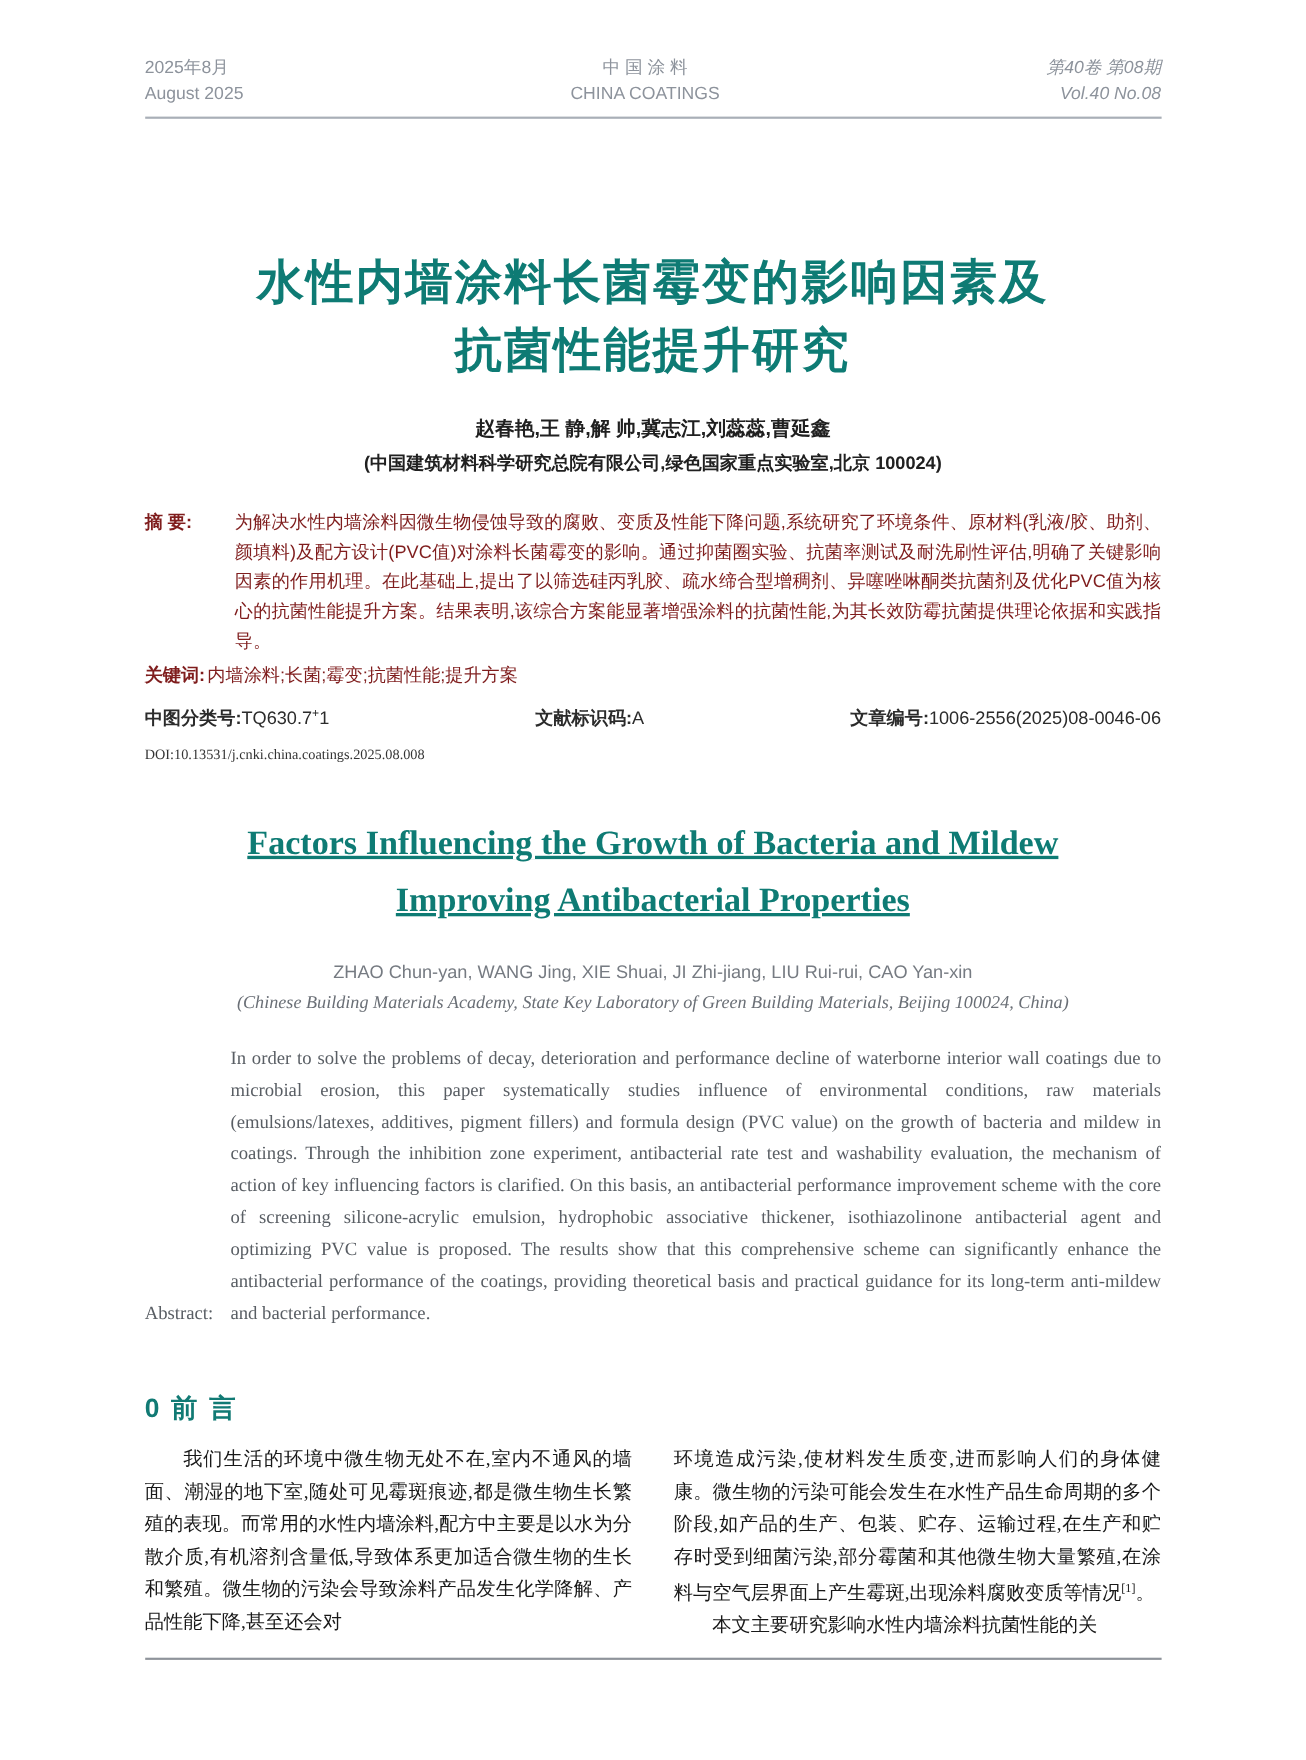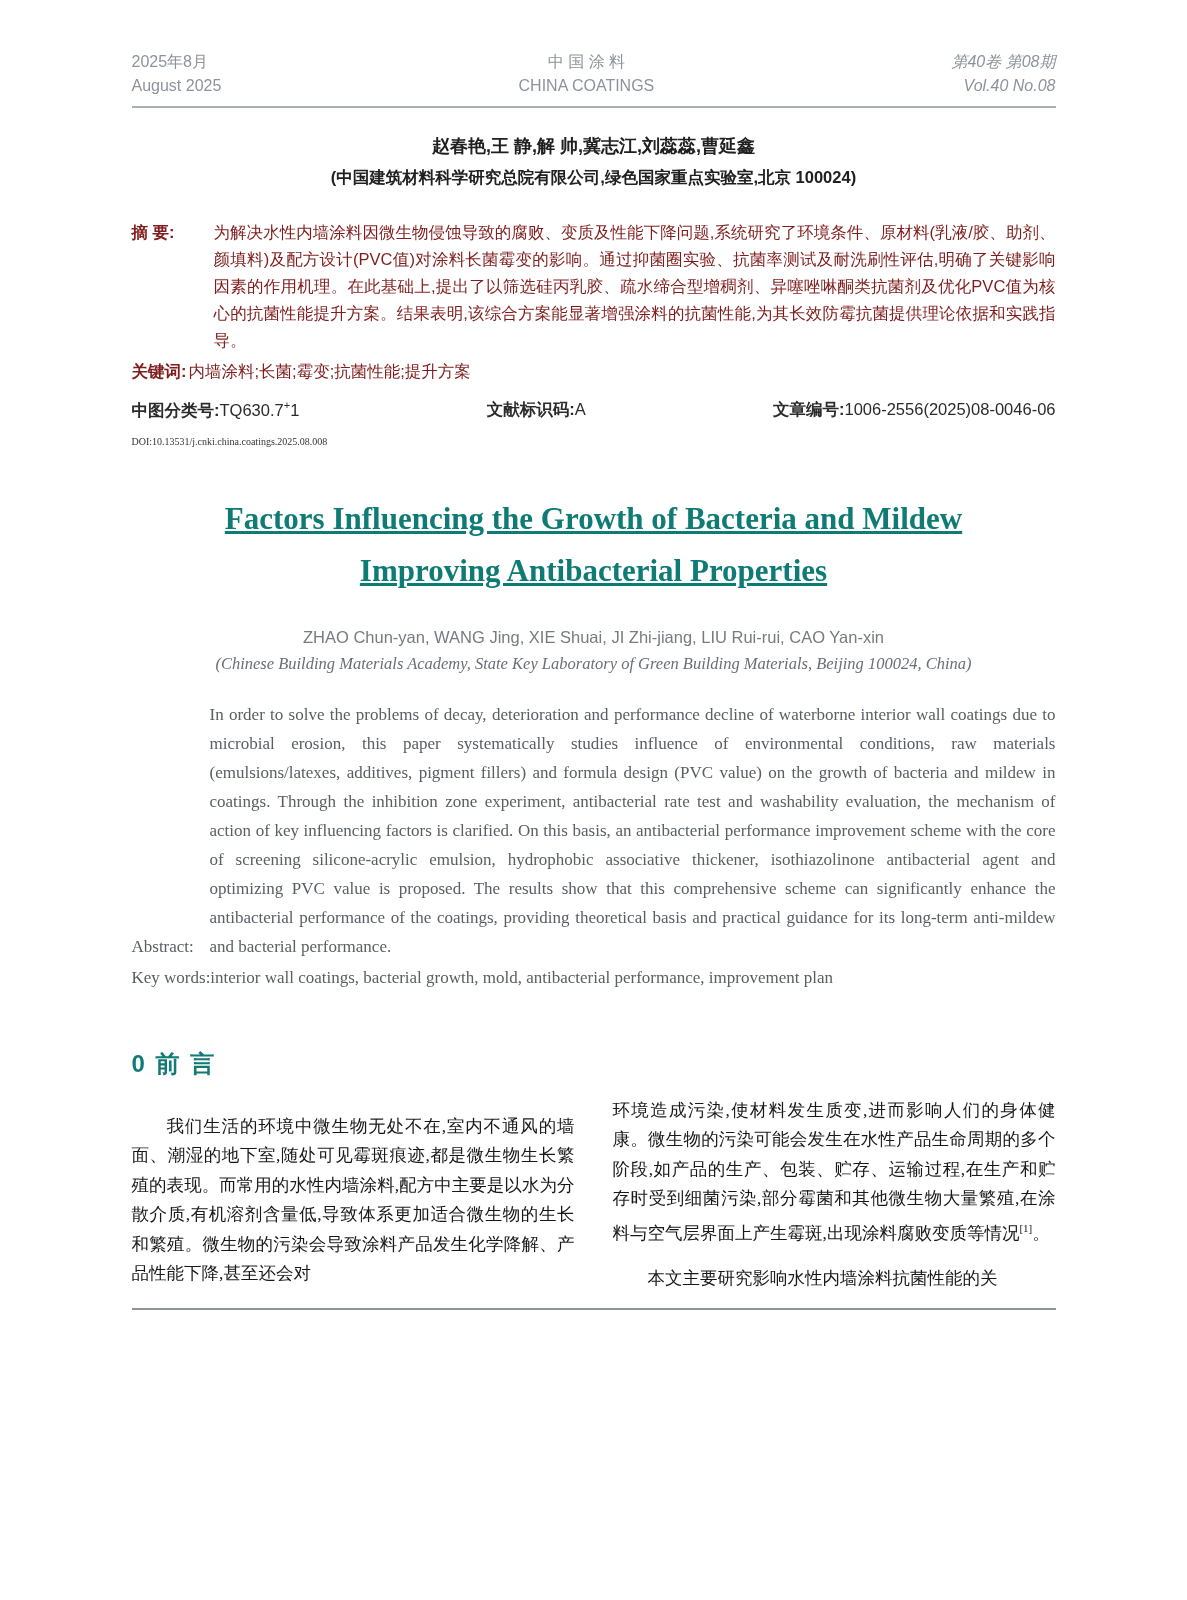--- a/index.html
+++ b/index.html
@@ -35,21 +35,21 @@
   .hang .label { flex: 0 0 82px; font-weight: bold; white-space: nowrap; }
   .hang .text  { flex: 1; text-align: justify; }
   .kw-zh { margin-top: 4px; }
   .kw-zh .label { flex: 0 0 auto; margin-right: 2px; }
   .meta-row {
     display: flex; justify-content: space-between;
     margin-top: 14px; font-size: 16.5px; color: #2b2b2b;
   }
   .meta-row .lbl { font-weight: bold; }
   .meta-row sup { font-size: 11px; }
-  .doi { margin-top: 14px; font-family: "Liberation Serif", serif; font-size: 10px; color: #333; }
+  .doi { margin-top: 14px; font-family: "Liberation Serif", serif; font-size: 13px; color: #333; }
 
   
   .title-en {
     margin-top: 46px; text-align: center;
     font-family: "Liberation Serif", serif;
     color: #0e7b74; font-size: 31px; font-weight: bold; line-height: 1.7; text-decoration: underline;
   }
   .authors-en { margin-top: 30px; text-align: center; font-size: 16.5px; color: #767b82; }
   .affil-en {
     margin-top: 7px; text-align: center;
@@ -67,21 +67,21 @@
   .hang-en .text { flex: 1; text-align: justify; }
   .kw-en { margin-top: 2px; }
 
   
   .section-heading {
     margin-top: 56px;
     color: #117a74; font-size: 24px; font-weight: bold; letter-spacing: 2px;
   }
   .columns { display: flex; gap: 38px; margin-top: 16px; }
   .col { width: 443px; font-family: "Liberation Serif", serif; font-size: 17.5px; line-height: 29.5px; color: #181818; text-align: justify; }
-  .col p.indent { text-indent: 2em; margin-top: 16px; }
+  .col p.indent { text-indent: 2em; }
   .col sup { font-size: 11px; }
 
   
   .footnote {
     margin-top: 14px; border-top: 2px solid #8f949b; padding-top: 9px;
     font-size: 15px; line-height: 1.85; color: #3d3d3d;
   }
 </style>
 </head>
 <body>
@@ -96,20 +96,24 @@
     <div class="c">
       <div>中 国 涂 料</div>
       <div>CHINA COATINGS</div>
     </div>
     <div class="r">
       <div>第40卷 第08期</div>
       <div>Vol.40  No.08</div>
     </div>
   </div>
 
+  <h1 class="title-zh">
+    <div>水性内墙涂料长菌霉变的影响因素及</div>
+    <div>抗菌性能提升研究</div>
+  </h1>
 
   <div class="authors-zh">赵春艳,王  静,解  帅,冀志江,刘蕊蕊,曹延鑫</div>
   <div class="affil-zh">(中国建筑材料科学研究总院有限公司,绿色国家重点实验室,北京  100024)</div>
 
   <div class="hang">
     <div class="label">摘  要:</div>
     <div class="text">为解决水性内墙涂料因微生物侵蚀导致的腐败、变质及性能下降问题,系统研究了环境条件、原材料(乳液/胶、助剂、颜填料)及配方设计(PVC值)对涂料长菌霉变的影响。通过抑菌圈实验、抗菌率测试及耐洗刷性评估,明确了关键影响因素的作用机理。在此基础上,提出了以筛选硅丙乳胶、疏水缔合型增稠剂、异噻唑啉酮类抗菌剂及优化PVC值为核心的抗菌性能提升方案。结果表明,该综合方案能显著增强涂料的抗菌性能,为其长效防霉抗菌提供理论依据和实践指导。</div>
   </div>
 
   <div class="hang kw-zh">
@@ -131,24 +135,20 @@
   </div>
 
   <div class="authors-en">ZHAO Chun-yan, WANG Jing, XIE Shuai, JI Zhi-jiang, LIU Rui-rui, CAO Yan-xin</div>
   <div class="affil-en">(Chinese Building Materials Academy, State Key Laboratory of Green Building Materials, Beijing 100024, China)</div>
 
   <div class="hang-en">
     <div class="label">Abstract:</div>
     <div class="text">In order to solve the problems of decay, deterioration and performance decline of waterborne interior wall coatings due to microbial erosion, this paper systematically studies influence of environmental conditions, raw materials (emulsions/latexes, additives, pigment fillers) and formula design (PVC value) on the growth of bacteria and mildew in coatings. Through the inhibition zone experiment, antibacterial rate test and washability evaluation, the mechanism of action of key influencing factors is clarified. On this basis, an antibacterial performance improvement scheme with the core of screening silicone-acrylic emulsion, hydrophobic associative thickener, isothiazolinone antibacterial agent and optimizing PVC value is proposed. The results show that this comprehensive scheme can significantly enhance the antibacterial performance of the coatings, providing theoretical basis and practical guidance for its long-term anti-mildew and bacterial performance.</div>
   </div>
 
-  <div class="hang-en kw-en">
-    <div class="label">Key words:</div>
-    <div class="text">interior wall coatings, bacterial growth, mold, antibacterial performance, improvement plan</div>
-  </div>
 
   <h2 class="section-heading">0  前  言</h2>
 
   <div class="columns">
     <div class="col">
       <p class="indent">我们生活的环境中微生物无处不在,室内不通风的墙面、潮湿的地下室,随处可见霉斑痕迹,都是微生物生长繁殖的表现。而常用的水性内墙涂料,配方中主要是以水为分散介质,有机溶剂含量低,导致体系更加适合微生物的生长和繁殖。微生物的污染会导致涂料产品发生化学降解、产品性能下降,甚至还会对</p>
     </div>
     <div class="col">
       <p><span>环境造成污染,使材料发生质变,进而影响人们的身体健康。微生物的污染可能会发生在水性产品生命周期的多个阶段,如产品的生产、包装、贮存、运输过程,在生产和贮存时受到细菌污染,部分霉菌和其他微生物大量繁殖,在涂料与空气层界面上产生霉斑,出现涂料腐败变质等情况</span><sup>[1]</sup><span>。</span></p>
       <p class="indent">本文主要研究影响水性内墙涂料抗菌性能的关</p>

